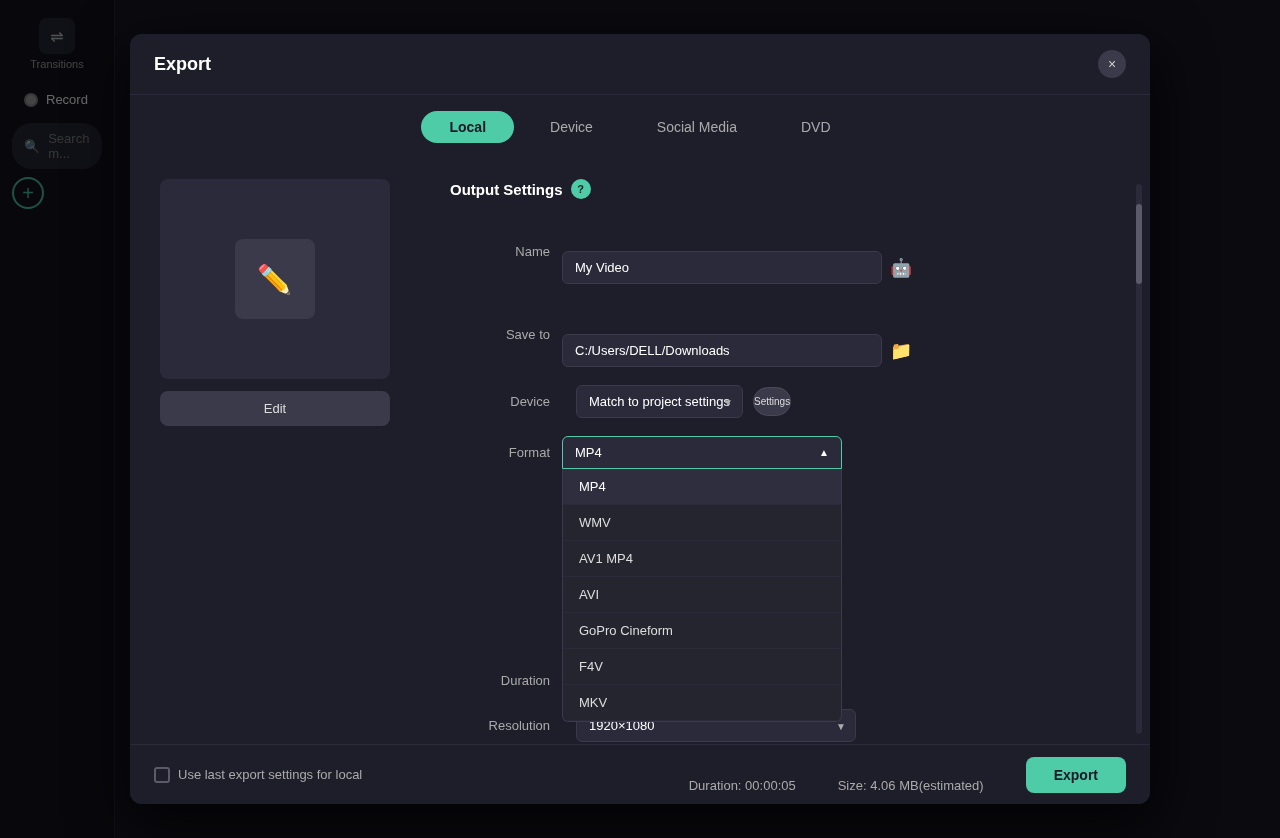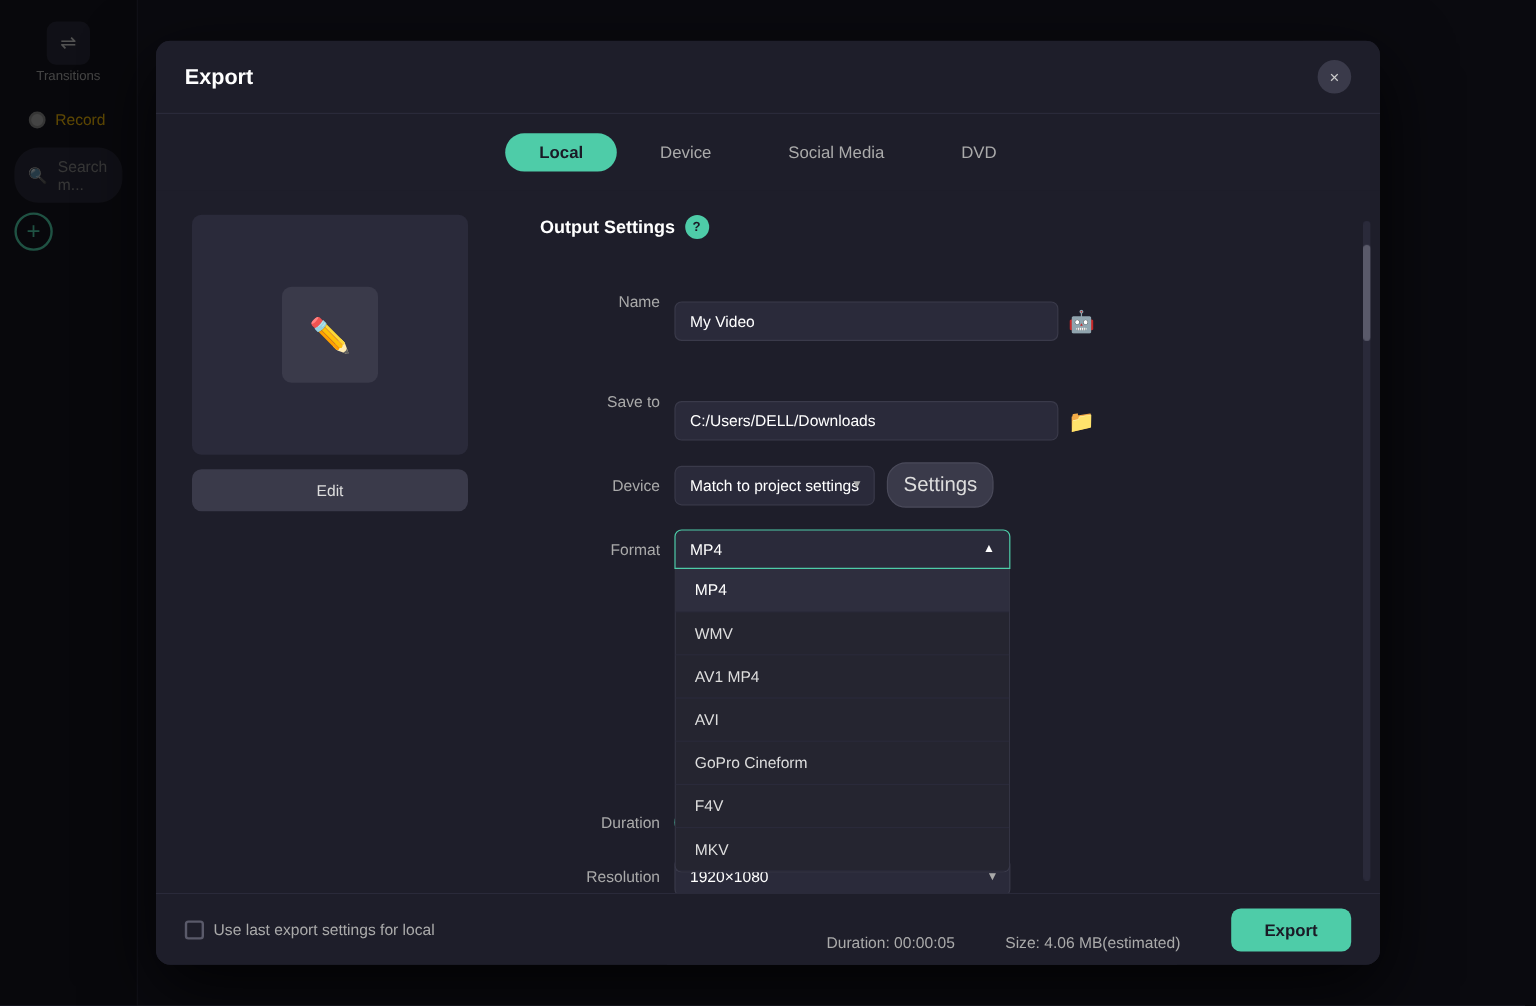--- a/index.html
+++ b/index.html
@@ -60,21 +60,21 @@
       justify-content: center;
       font-size: 16px;
       color: #ccc;
     }
 
     .sidebar-record {
       display: flex;
       align-items: center;
       gap: 8px;
       padding: 8px 12px;
-      color: #eab308;
+      color: #ffffff;
       font-size: 13px;
       cursor: pointer;
     }
 
     .record-dot {
       width: 14px;
       height: 14px;
       border-radius: 50%;
       background: #aaa;
       border: 2px solid #888;
@@ -307,40 +307,41 @@
       max-width: 280px;
       appearance: none;
       -webkit-appearance: none;
       position: relative;
     }
 
     .select-wrapper {
       position: relative;
       flex: 1;
       max-width: 280px;
+      margin-left: 14px;
     }
 
     .select-wrapper::after {
       content: '▼';
       position: absolute;
       right: 10px;
       top: 50%;
       transform: translateY(-50%);
       font-size: 10px;
       color: #aaa;
       pointer-events: none;
     }
 
     .settings-btn {
-      padding: 8px 13px;
+      padding: 8px 0;
       background: #3a3a4a;
       border: 1px solid #4a4a5a;
       border-radius: 16px;
       color: #ddd;
-      font-size: 17px;
+      font-size: 10px;
       cursor: pointer;
     }
 
     
     .format-row {
       position: relative;
     }
 
     .format-select-wrapper {
       position: relative;

